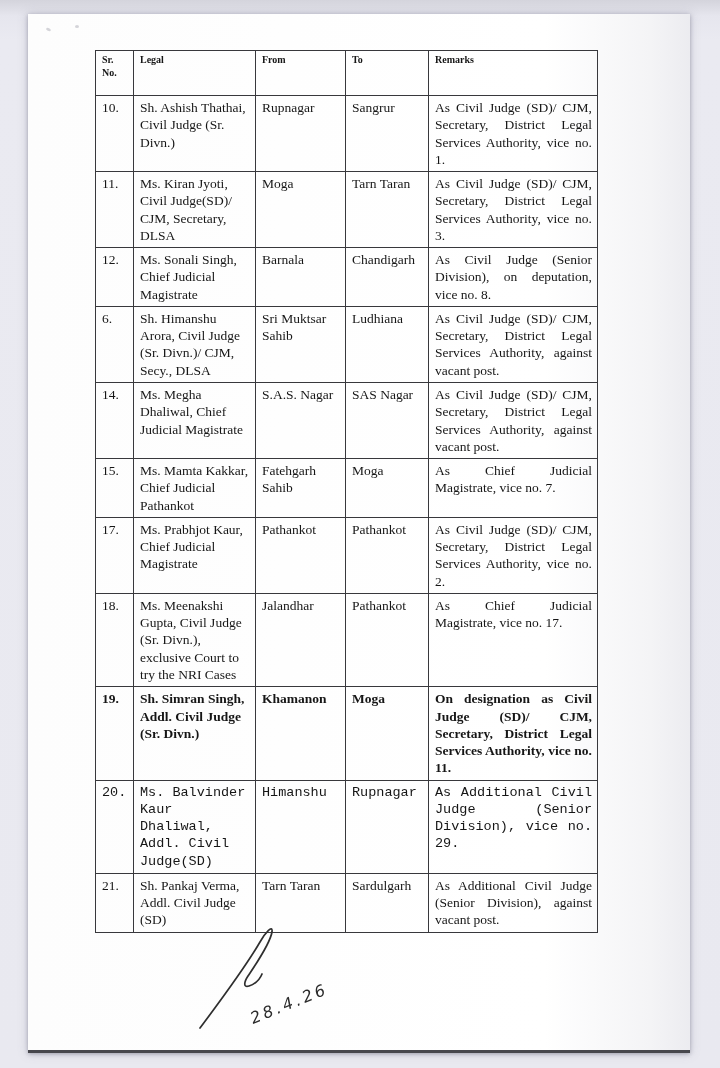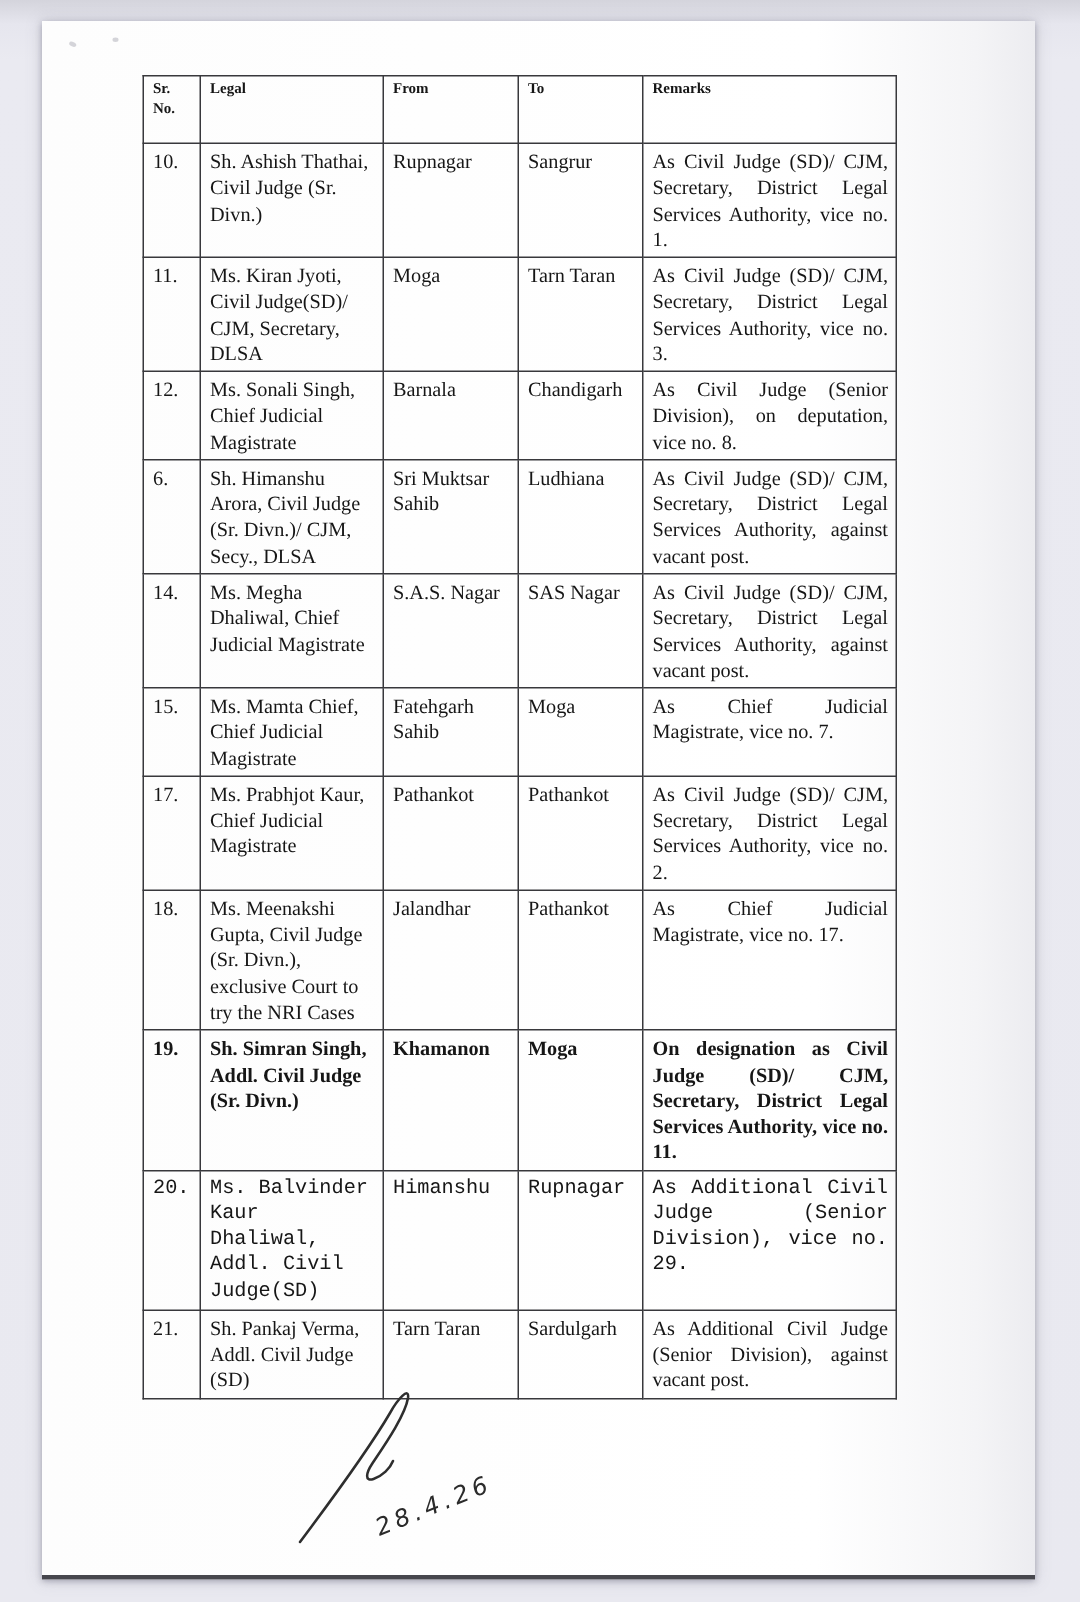--- a/index.html
+++ b/index.html
@@ -146,21 +146,21 @@
       </tr>
       <tr>
         <td>14.</td>
         <td>Ms. Megha Dhaliwal, Chief Judicial Magistrate</td>
         <td>S.A.S. Nagar</td>
         <td>SAS Nagar</td>
         <td class="cell-rem">As Civil Judge (SD)/ CJM, Secretary, District Legal Services Authority, against vacant post.</td>
       </tr>
       <tr>
         <td>15.</td>
-        <td>Ms. Mamta Chief, Chief Judicial Magistrate</td>
+        <td>Ms. Mamta Kakkar, Chief Judicial Pathankot</td>
         <td>Fatehgarh Sahib</td>
         <td>Moga</td>
         <td class="cell-rem">As Chief Judicial Magistrate, vice no. 7.</td>
       </tr>
       <tr>
         <td>17.</td>
         <td>Ms. Prabhjot Kaur, Chief Judicial Magistrate</td>
         <td>Pathankot</td>
         <td>Pathankot</td>
         <td class="cell-rem">As Civil Judge (SD)/ CJM, Secretary, District Legal Services Authority, vice no. 2.</td>

